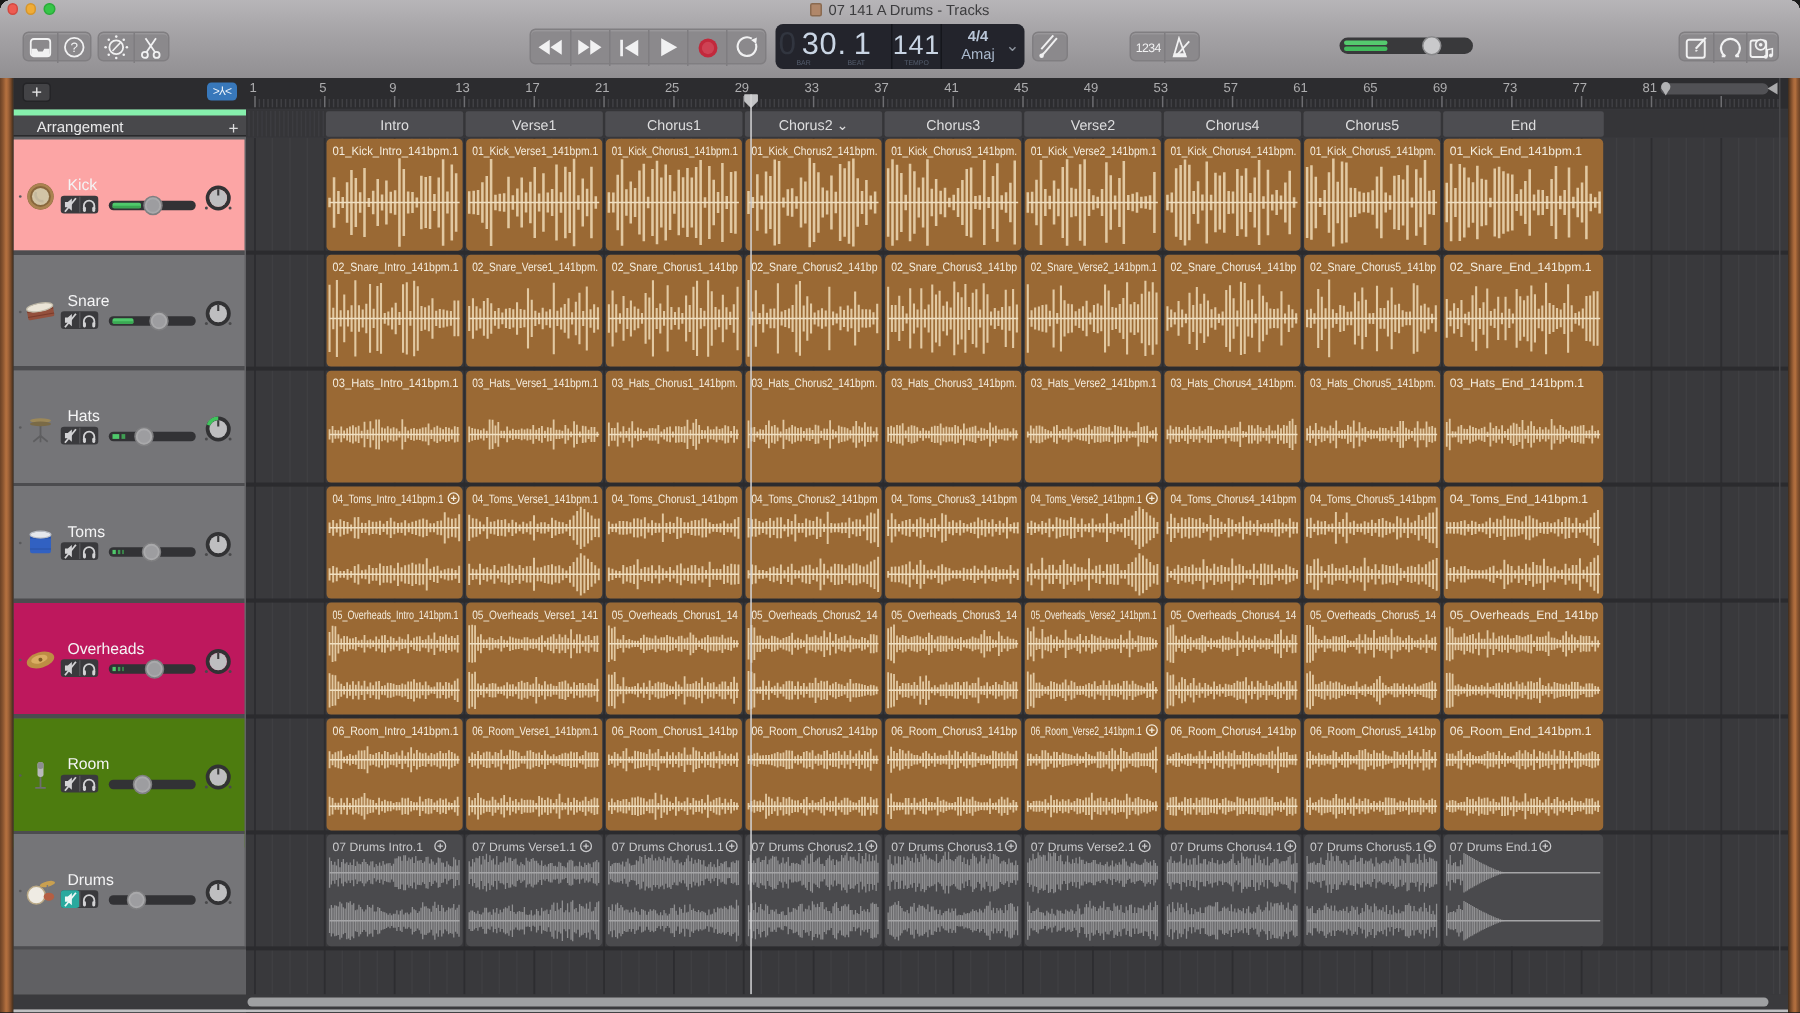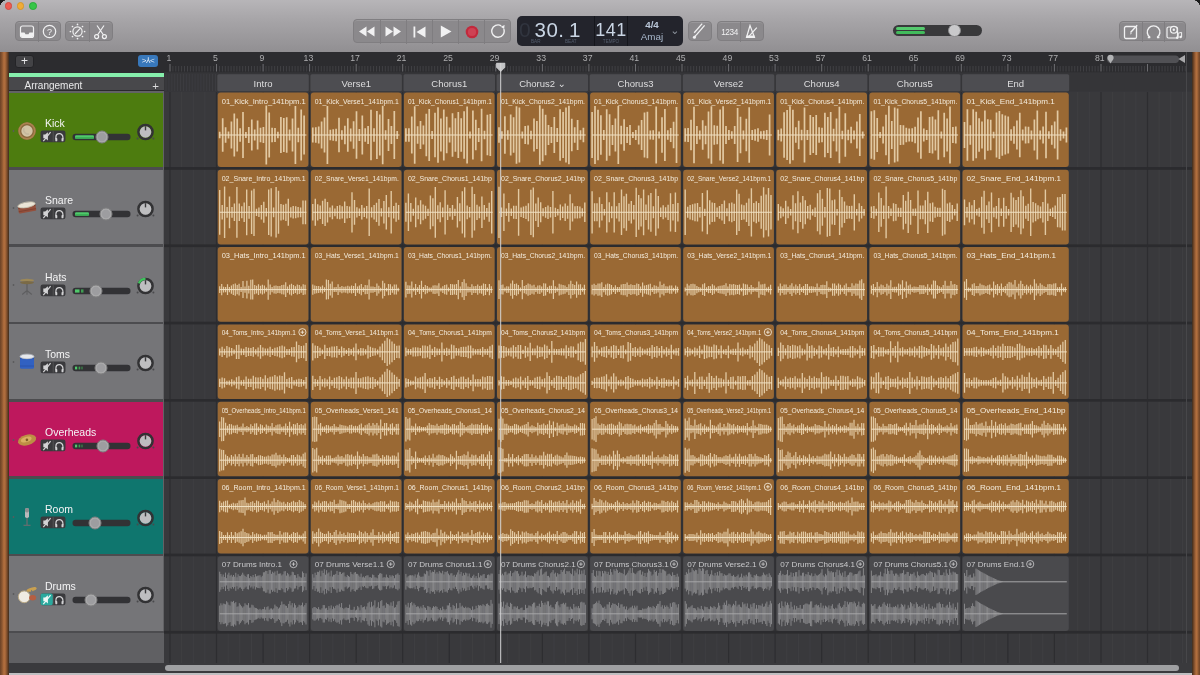--- a/index.html
+++ b/index.html
@@ -35,20 +35,21 @@
 #corner-tl,#corner-tr{position:absolute;top:0;width:7px;height:7px;z-index:40}
 #corner-tl{left:0;background:radial-gradient(circle at 7px 7px,transparent 6.8px,#1a1a1a 7px)}
 #corner-tr{right:0;background:radial-gradient(circle at 0 7px,transparent 6.8px,#1a1a1a 7px)}
 </style></head>
 <body>
 <div id="app">
 <div id="toolbar">
       <div class="tl" style="left:4.6px;background:#ee5b51;border-color:#d24940"></div>
       <div class="tl" style="left:16.9px;background:#f0ac36;border-color:#d6952a"></div>
       <div class="tl" style="left:29.2px;background:#36c648;border-color:#2aab3a"></div>
+      <div id="title"><span id="ticon"></span>07 141 A Drums - Tracks</div>
       <div style="position:absolute;left:15px;top:20.5px;height:20.5px;display:flex;background:#8b898c;border-radius:4px;border:1px solid #807e81;box-shadow:inset 0 1px 0 rgba(255,255,255,.12)">
         <div style="width:22.2px;height:20.5px;display:flex;align-items:center;justify-content:center">
           <svg width="16" height="14" viewBox="0 0 16 14">
             <rect x="1.5" y="1" width="13" height="11.5" rx="2" fill="none" stroke="#f1f1f2" stroke-width="1.2"></rect>
             <path d="M2 7.5 h3.5 l1 1.8 h3 l1 -1.8H14v3.2a2 2 0 0 1 -2 2H4a2 2 0 0 1 -2 -2Z" fill="#f1f1f2"></path>
           </svg>
         </div>
         <div style="width:22.2px;height:20.5px;border-left:1px solid #7f7d80;display:flex;align-items:center;justify-content:center">
           <svg width="15" height="15" viewBox="0 0 15 15">
             <circle cx="7.5" cy="7.5" r="6.2" fill="none" stroke="#f1f1f2" stroke-width="1.2"></circle>
@@ -138,21 +139,21 @@
           <svg width="16" height="17" viewBox="0 0 16 17">
             <g stroke="#f1f1f2" fill="none">
 <path d="M4.2 12.2 L12.6 2.4" stroke-width="1.3"></path>
               <path d="M2.2 9.8 L10.2 0.6" stroke-width="1.3"></path>
 <path d="M4.2 12.2 L2.6 13.8" stroke-width="1.5"></path>
             </g>
             <circle cx="2.4" cy="14.2" r="1.5" fill="#f1f1f2"></circle>
           </svg>
         </div>
       </div>
-      <div style="position:absolute;left:717px;top:20.5px;height:20.5px;display:flex;background:#8b898c;border-radius:4px;border:1px solid #807e81;box-shadow:inset 0 1px 0 rgba(255,255,255,.12)">
+      <div style="position:absolute;left:753px;top:20.5px;height:20.5px;display:flex;background:#8b898c;border-radius:4px;border:1px solid #807e81;box-shadow:inset 0 1px 0 rgba(255,255,255,.12)">
         <div style="width:22.3px;height:20.5px;display:flex;align-items:center;justify-content:center">
           <svg width="19" height="9" viewBox="0 0 19 9">
             <text x="9.5" y="7.8" font-size="8.2" font-family="Liberation Sans, sans-serif" fill="#f1f1f2" text-anchor="middle" letter-spacing="-0.4">1234</text>
           </svg>
         </div>
         <div style="width:22.3px;height:20.5px;border-left:1px solid #7f7d80;display:flex;align-items:center;justify-content:center">
           <svg width="15" height="15" viewBox="0 0 15 15">
             <path d="M6 1.5 L10.5 13.5 H2.5 Z" fill="none" stroke="#f1f1f2" stroke-width="1.2"></path>
 <path d="M4 13.4 L12.8 3.6" stroke="#f1f1f2" stroke-width="1.2"></path>
             <path d="M2.5 11.5h8v2h-8Z" fill="#f1f1f2"></path>
@@ -599,21 +600,21 @@
       <path d="M1107.6 58.8 L1110.5 63.6 L1113.4 58.8Z" fill="#b2b3b5"></path>
       <path d="M1186.5 52V663" stroke="#47474a" stroke-width="1"></path>
       <path d="M1185 55v8l-6.6-4Z" fill="#a9a9ab"></path>
     </svg>
 <div id="leftpanel">
 <div id="lp-top">
         <div id="lp-plus">+</div>
         <div id="lp-filter">&gt;⅄&lt;</div>
       </div>
 <div id="lp-arr"><span>Arrangement</span><span class="plus">+</span></div>
-<div class="hrow" style="top:40.5px;height:74.6px;background:#4d7c0f"><svg width="154" height="74.6" viewBox="10 0 154 74.6">
+<div class="hrow" style="top:40.5px;height:74.6px;background:#fca5a5"><svg width="154" height="74.6" viewBox="10 0 154 74.6">
           <g transform="translate(28,38)">
             <circle cx="0" cy="0" r="8.8" fill="#88663c"></circle>
             <circle cx="0" cy="0" r="7.8" fill="none" stroke="#ab8350" stroke-width="1.7"></circle>
             <circle cx="0" cy="0" r="5.7" fill="#d2c4a6"></circle>
             <path d="M-3 -3 a4.4 4.4 0 0 0 5 6" fill="none" stroke="#c4b89e" stroke-width="1.6"></path>
           </g>
           <circle cx="14.5" cy="38" r="0.9" fill="#5a5a5c"></circle>
           <circle cx="42" cy="40" r="0.0" fill="none"></circle>
           <text x="46" y="34" font-size="10.5" fill="#f4f4f5" font-family="Liberation Sans, sans-serif">Kick</text>
           <rect x="41.5" y="37.5" width="25" height="11.8" rx="2.2" fill="#3a3a3d"></rect>
@@ -760,21 +761,21 @@
           <rect x="82.4" y="42.6" width="1.2" height="2.8" fill="#3a8a4a"></rect>
           <circle cx="104" cy="44" r="6" fill="#a9a9ab" stroke="#7f7f81" stroke-width="1"></circle>
           <circle cx="104" cy="44" r="4.2" fill="#9d9da0"></circle>
           <circle cx="146.5" cy="39" r="7.1" fill="none" stroke="#323234" stroke-width="2.5"></circle>
           <circle cx="146.5" cy="39" r="5.8" fill="#bebec0"></circle>
           <path d="M146.5 33.2v4.2" stroke="#3a3a3c" stroke-width="1.4"></path>
           <circle cx="138.6" cy="45.6" r="1" fill="#4a4a4c"></circle>
           <circle cx="154.4" cy="45.6" r="1" fill="#4a4a4c"></circle>
         </svg></div>
       <div style="position:absolute;left:0;top:424.3px;width:154px;height:2.7px;background:#4c4c4f"></div>
-      <div class="hrow" style="top:427.0px;height:86px;background:#0f766e"><svg width="154" height="74.6" viewBox="10 0 154 74.6">
+      <div class="hrow" style="top:427.0px;height:86px;background:#4d7c0f"><svg width="154" height="74.6" viewBox="10 0 154 74.6">
           <g transform="translate(28,38)">
             <rect x="-2" y="-9" width="4" height="10" rx="1.8" fill="#b9b9bb"></rect>
             <rect x="-2" y="-9" width="4" height="4.6" rx="1.8" fill="#8d8d8f"></rect>
             <path d="M0 1v7" stroke="#6e6e70" stroke-width="1.2"></path>
             <path d="M-3.5 8.3h7" stroke="#6e6e70" stroke-width="1.1"></path>
           </g>
           <circle cx="14.5" cy="38" r="0.9" fill="#5a5a5c"></circle>
           <circle cx="42" cy="40" r="0.0" fill="none"></circle>
           <text x="46" y="34" font-size="10.5" fill="#f4f4f5" font-family="Liberation Sans, sans-serif">Room</text>
           <rect x="41.5" y="37.5" width="25" height="11.8" rx="2.2" fill="#3a3a3d"></rect>

